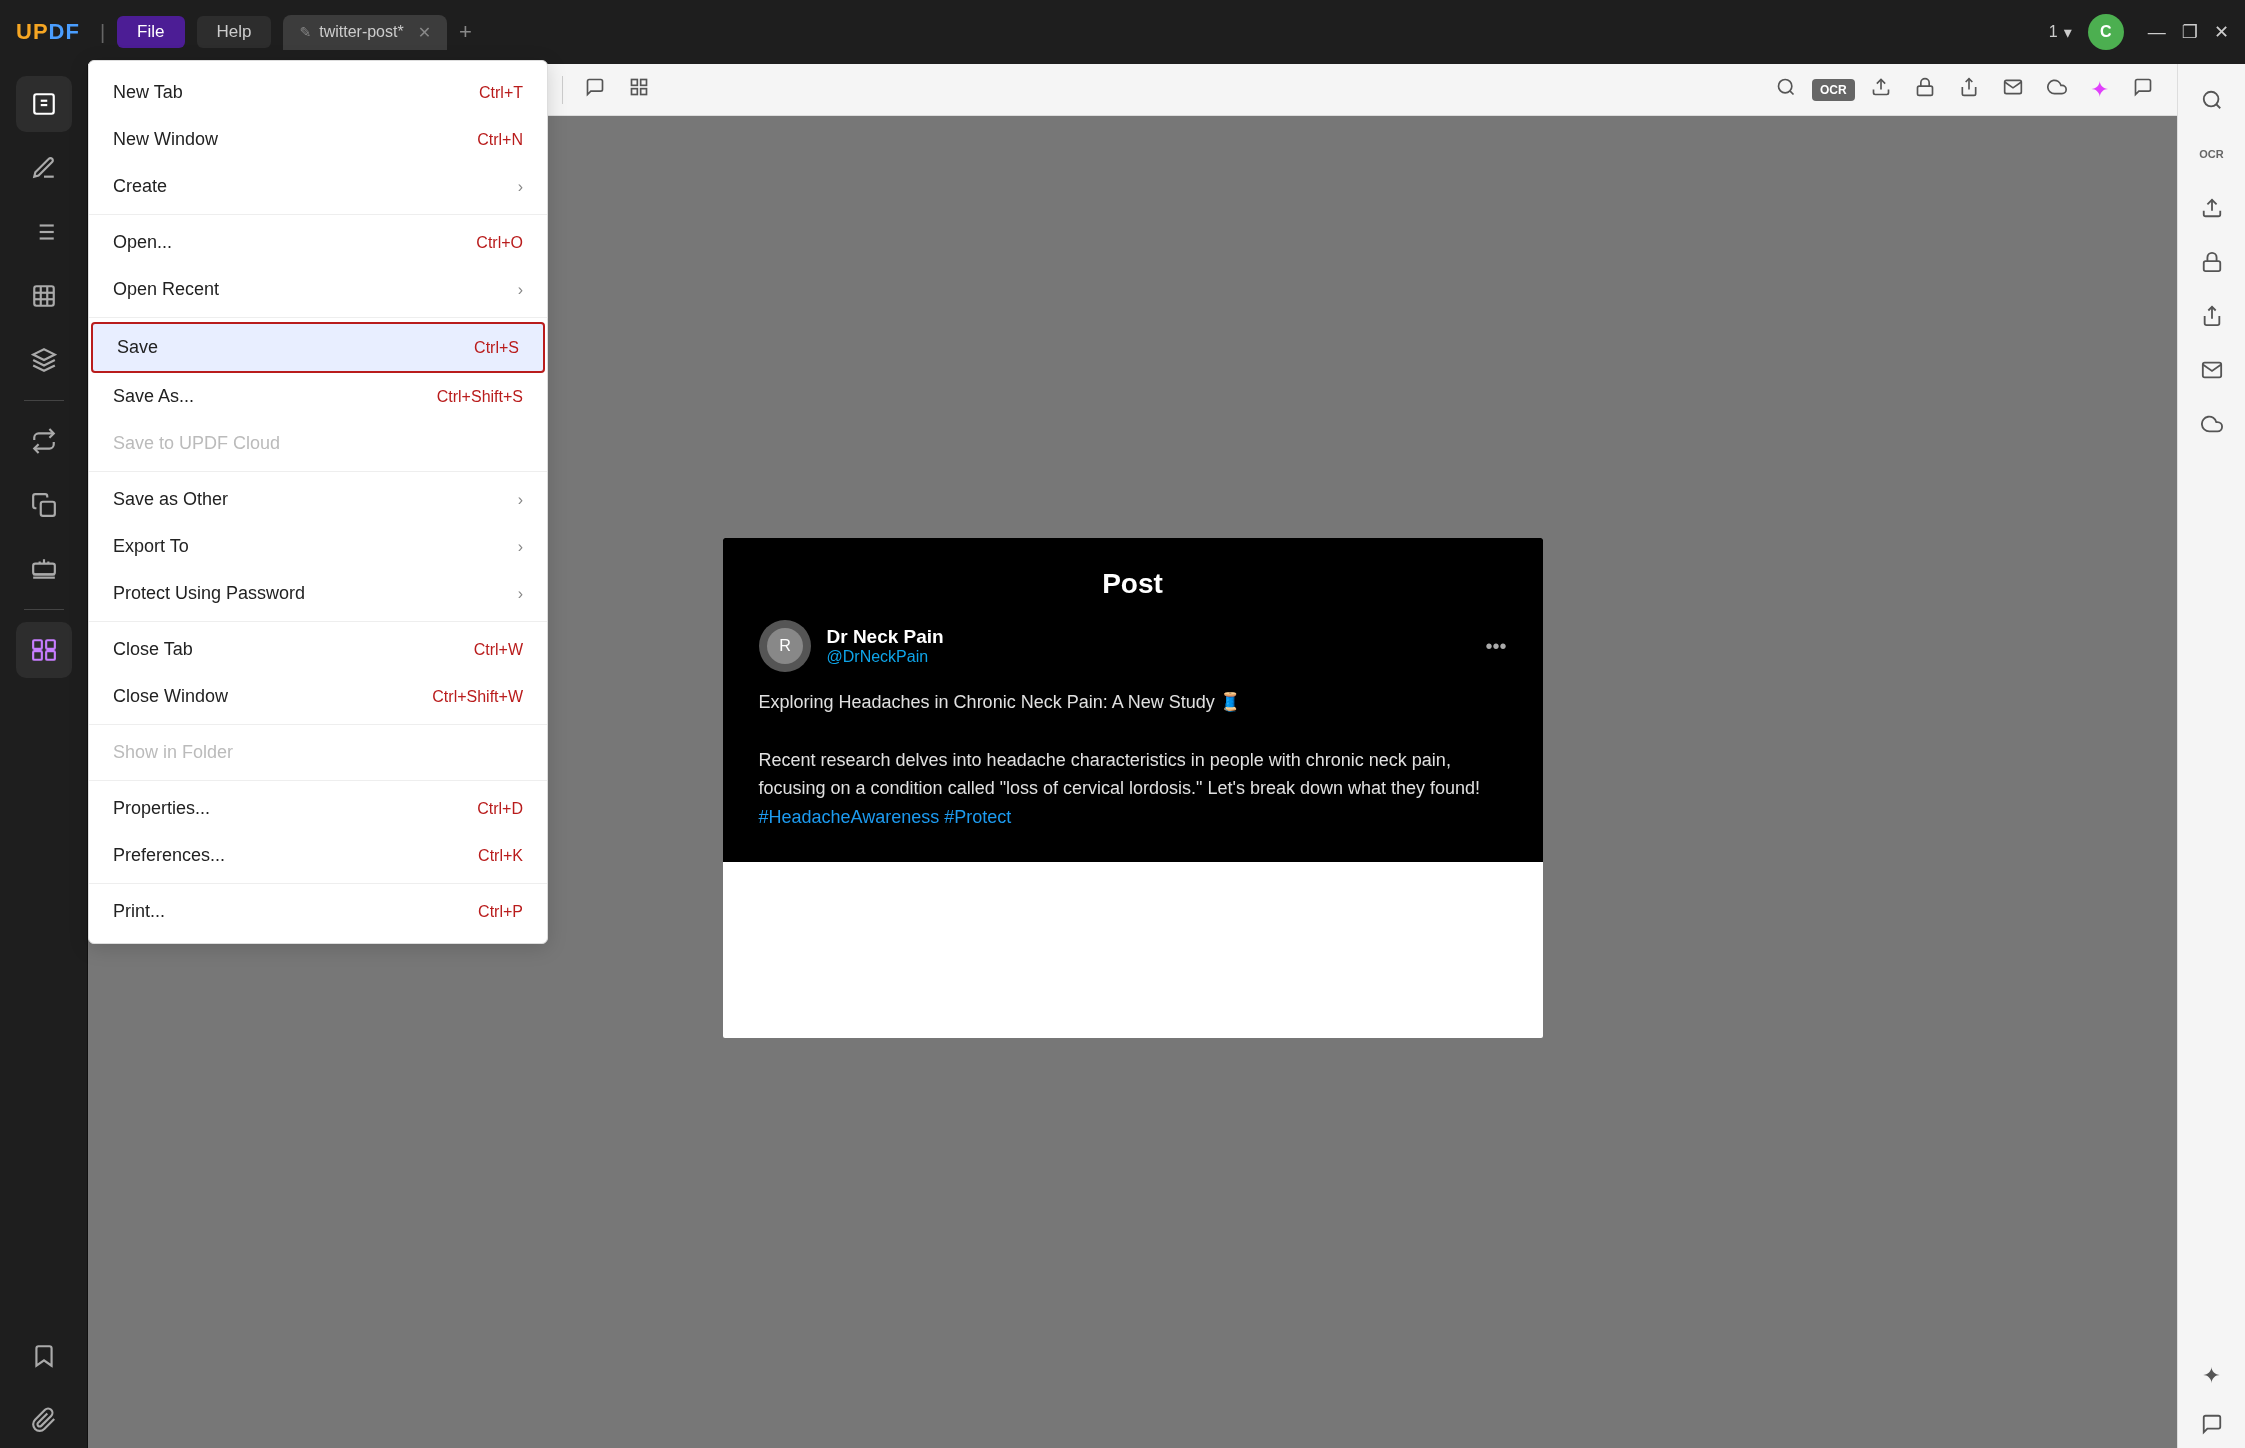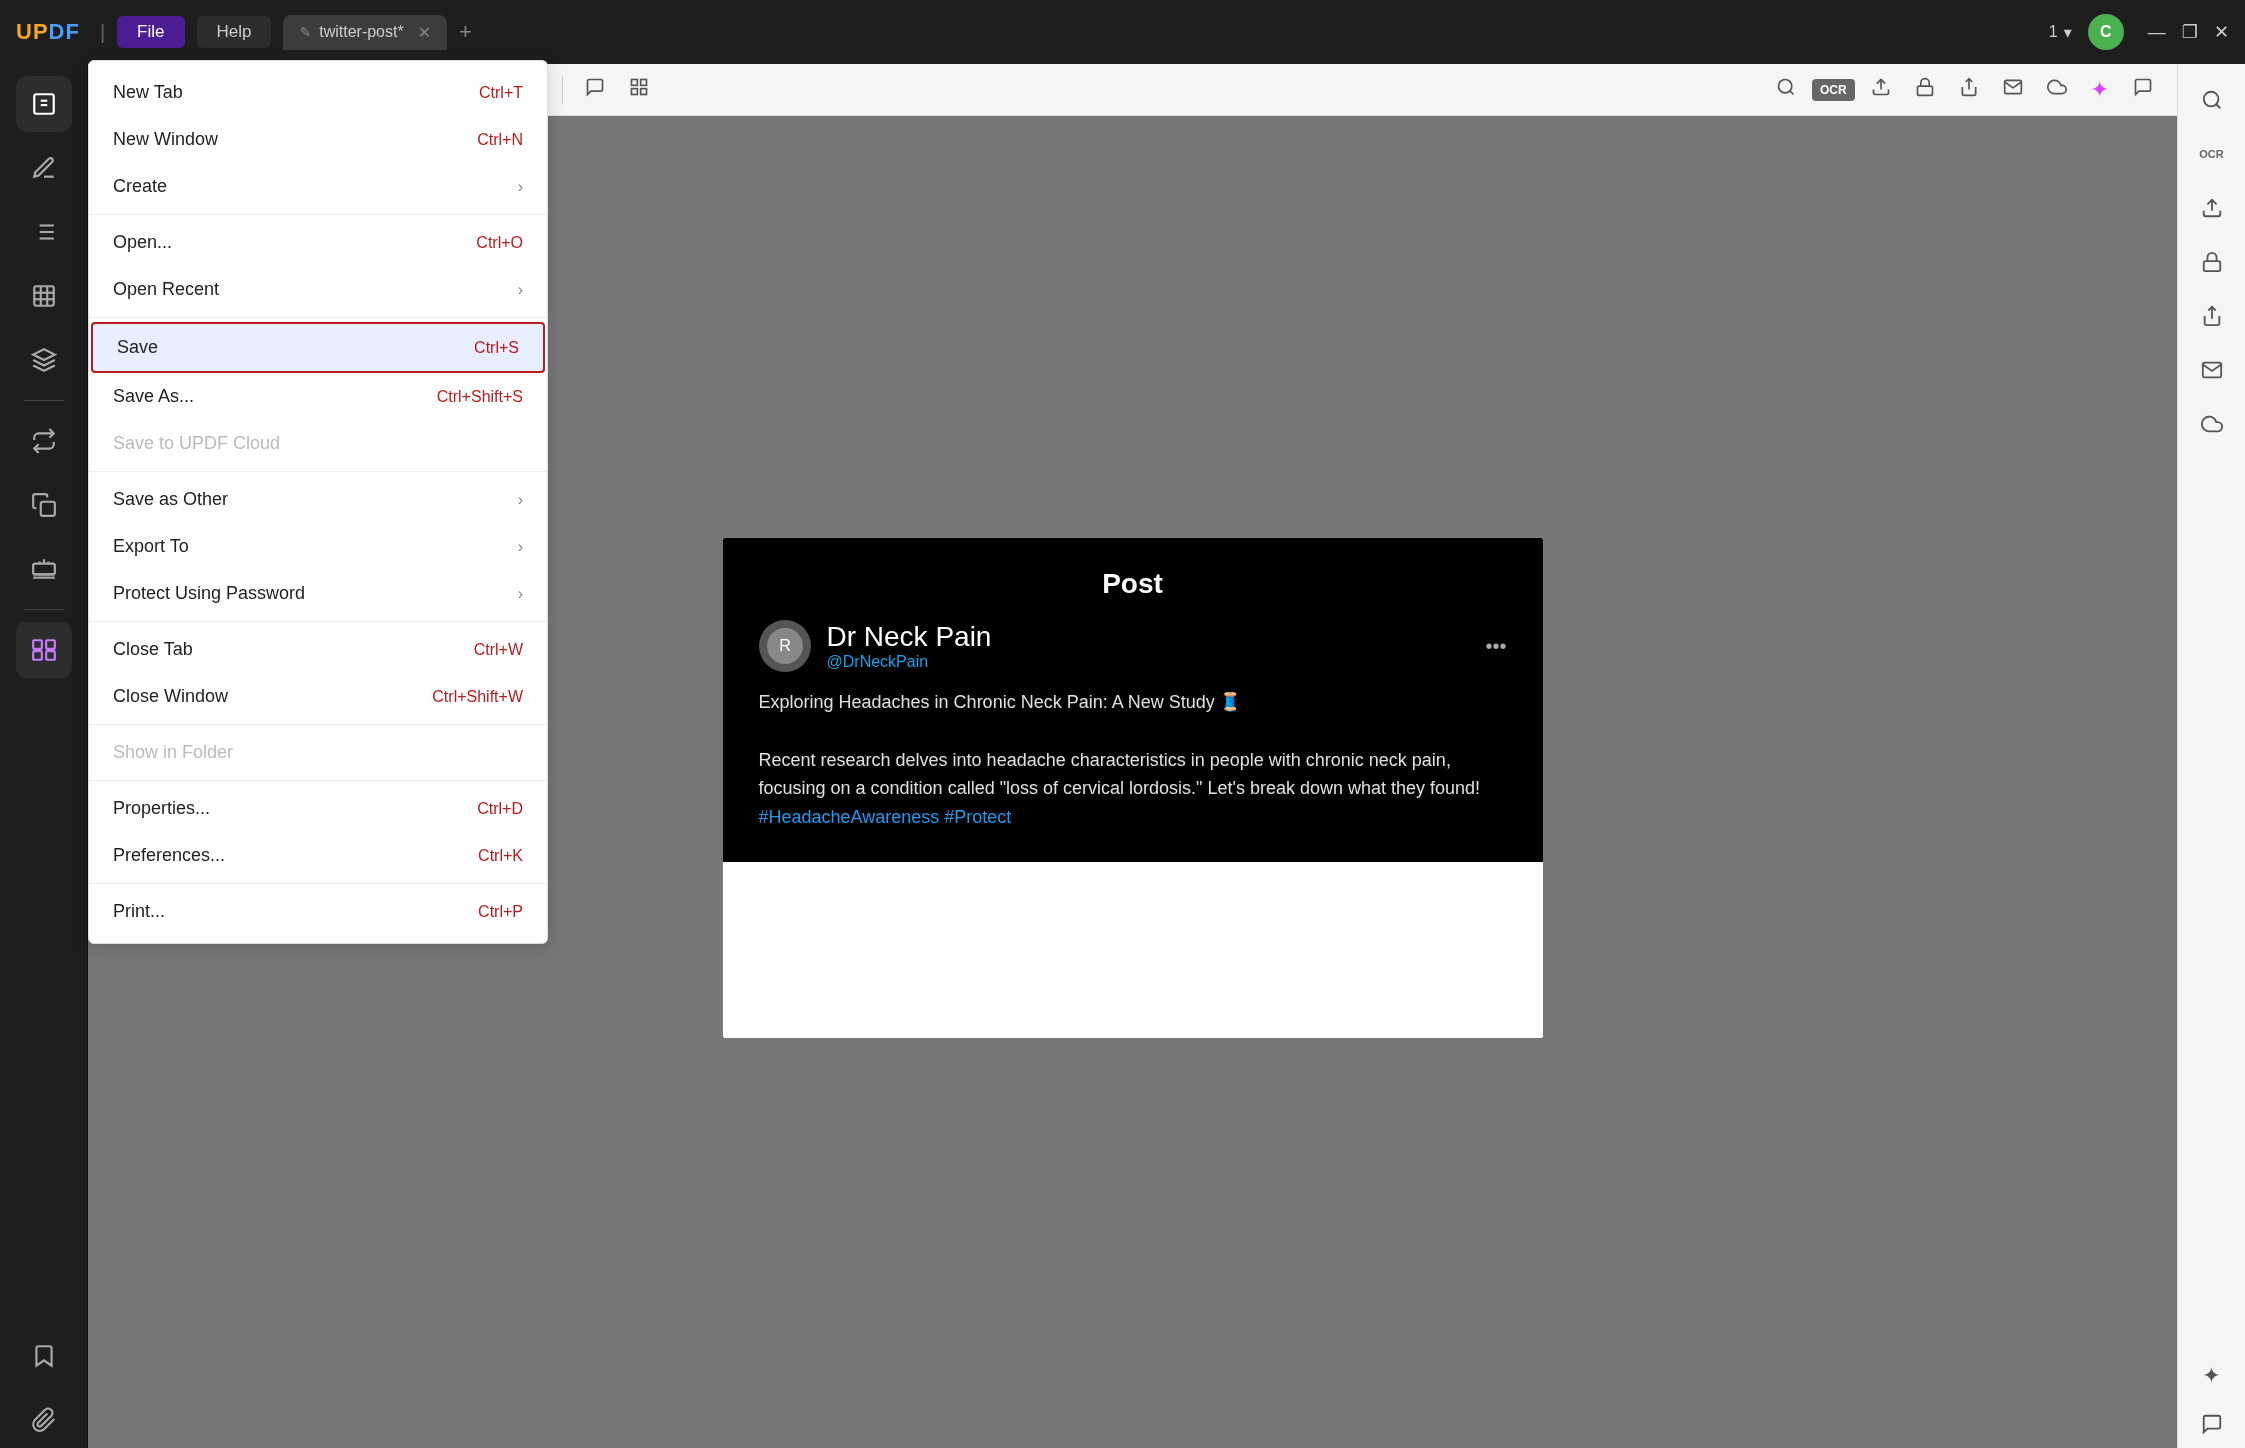--- a/index.html
+++ b/index.html
@@ -274,21 +274,21 @@
     .tweet-avatar {
       width: 52px;
       height: 52px;
       border-radius: 50%;
       background: #555;
       display: flex;
       align-items: center;
       justify-content: center;
       font-size: 22px;
     }
-    .tweet-name { font-weight: normal; font-size: 28px; }
+    .tweet-name { font-weight: bold; font-size: 19px; }
     .tweet-handle { color: #0ea5e9; font-size: 16px; }
     .tweet-more { margin-left: auto; color: #aaa; font-size: 20px; }
     .tweet-content {
       font-size: 18px;
       line-height: 1.6;
       color: #e0e0e0;
     }
     .tweet-content .hashtag { color: #1d9bf0; }
 
     

